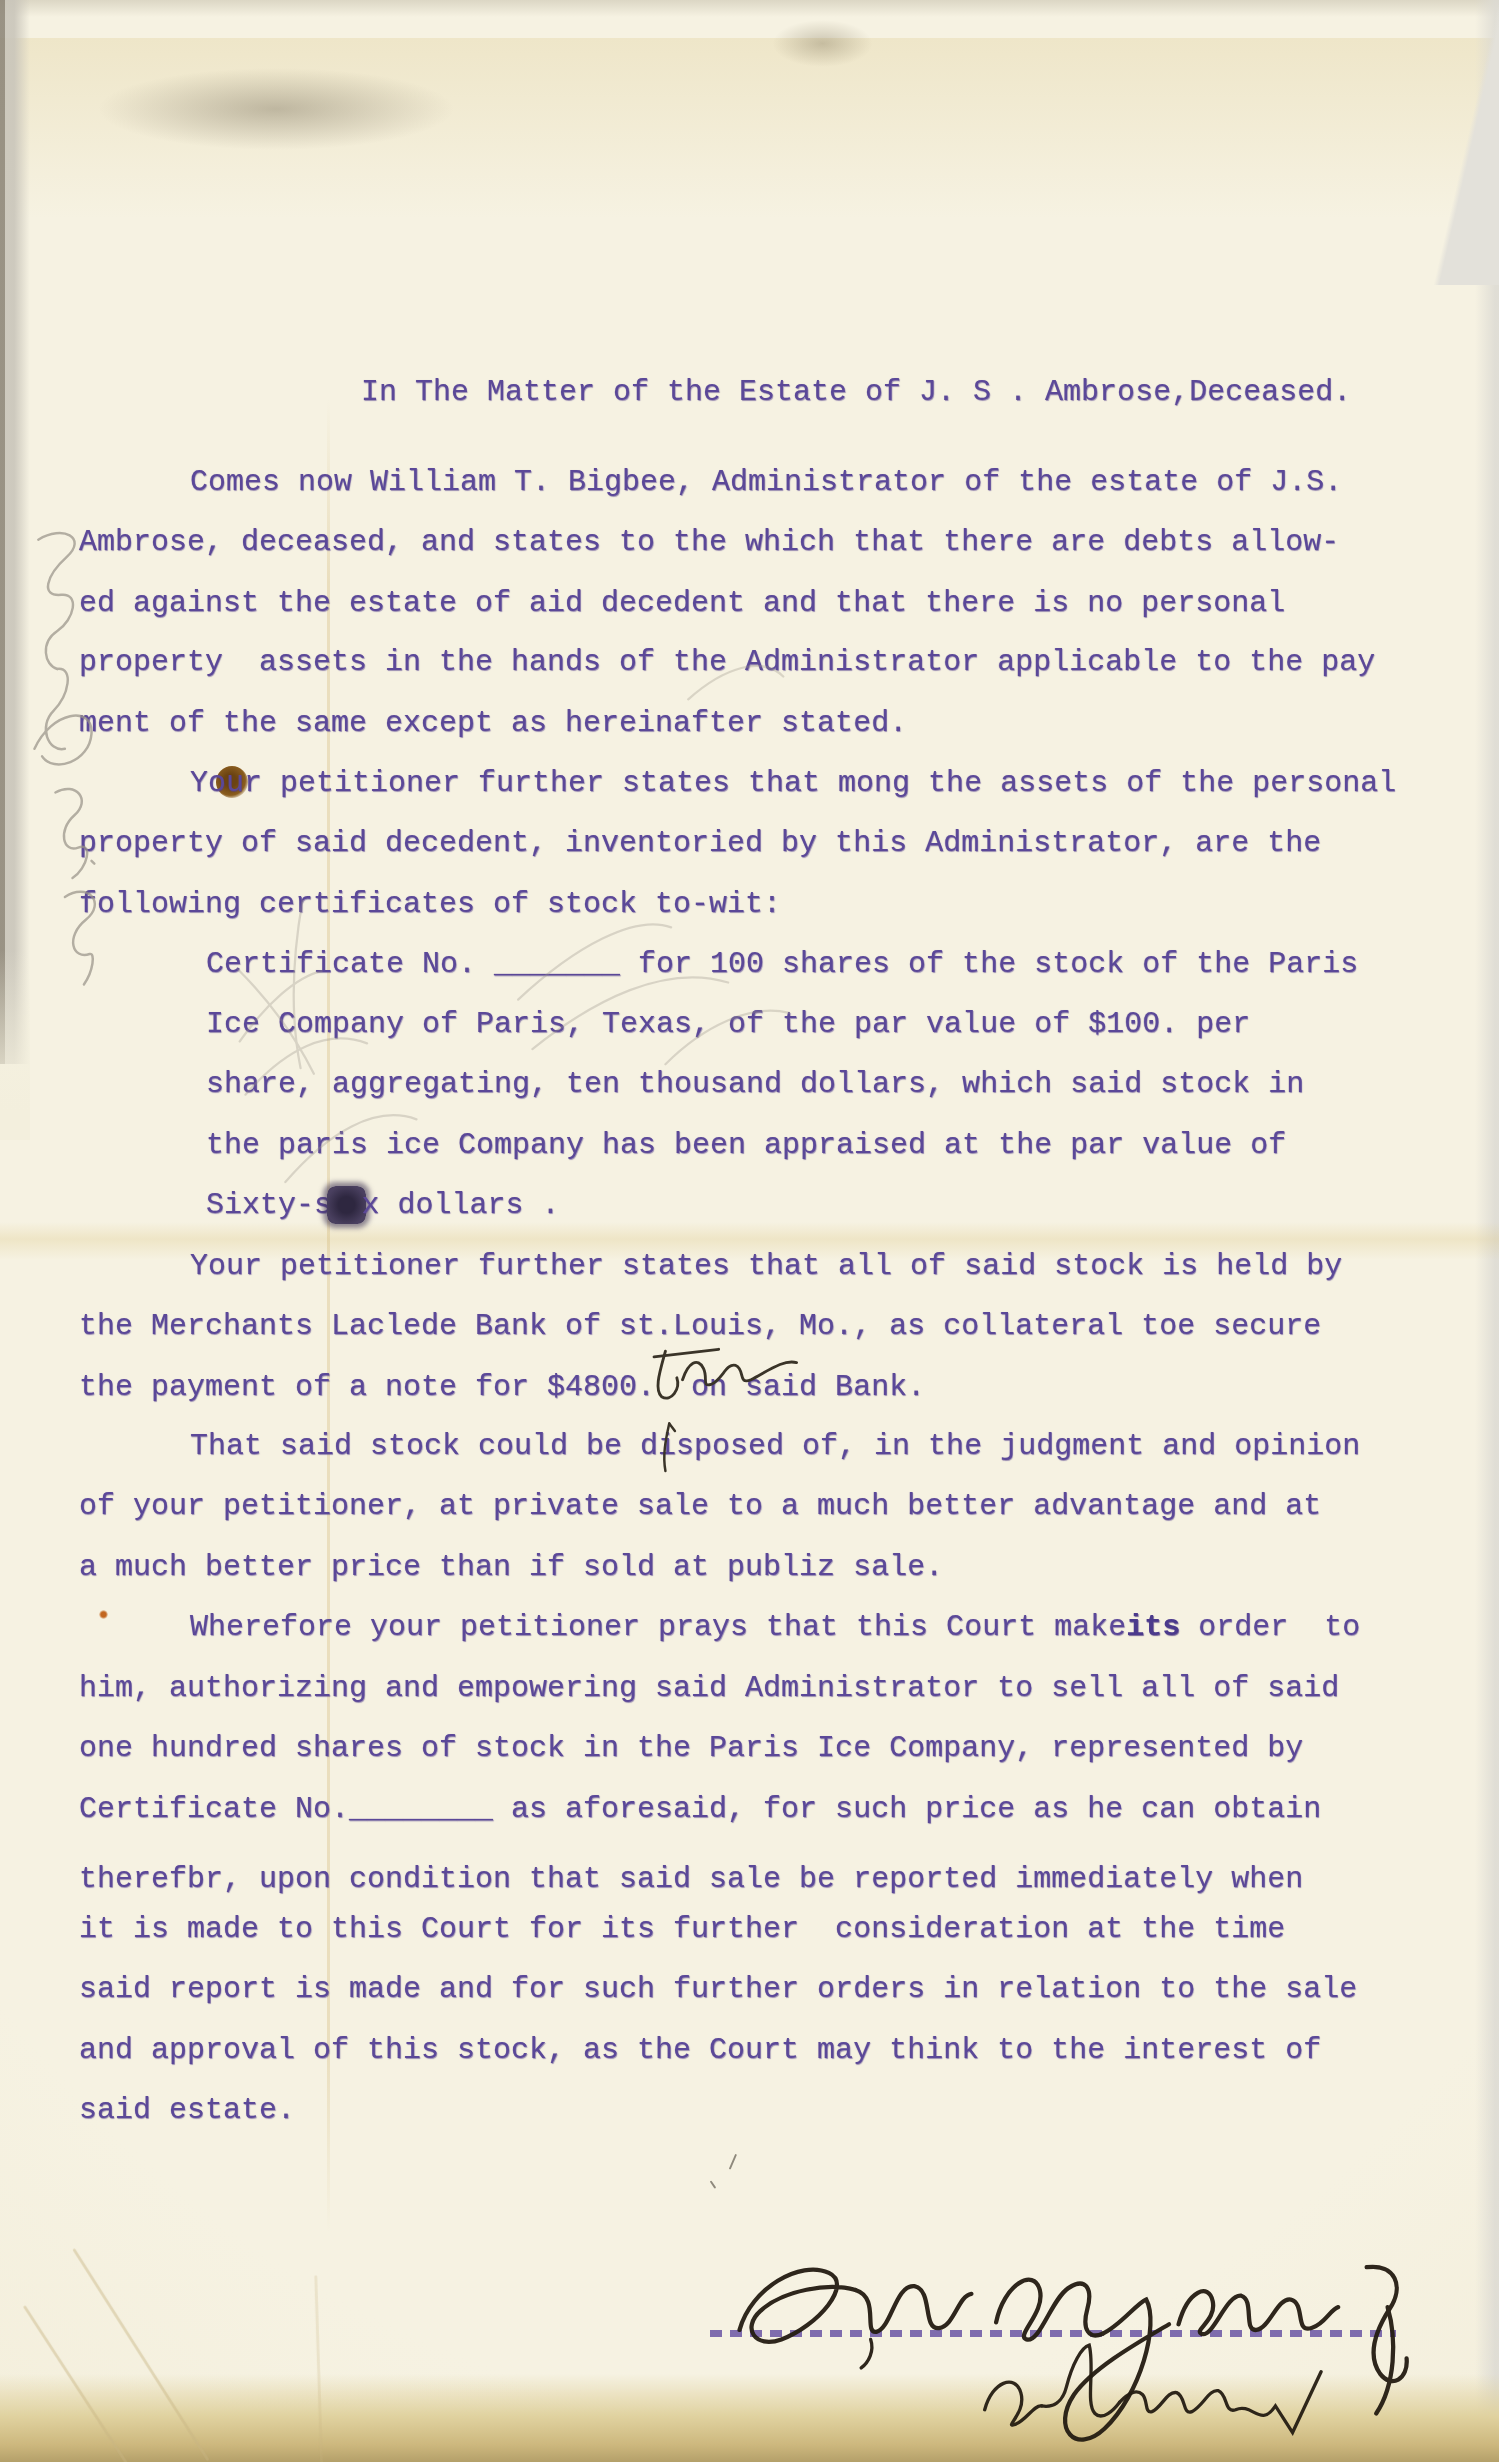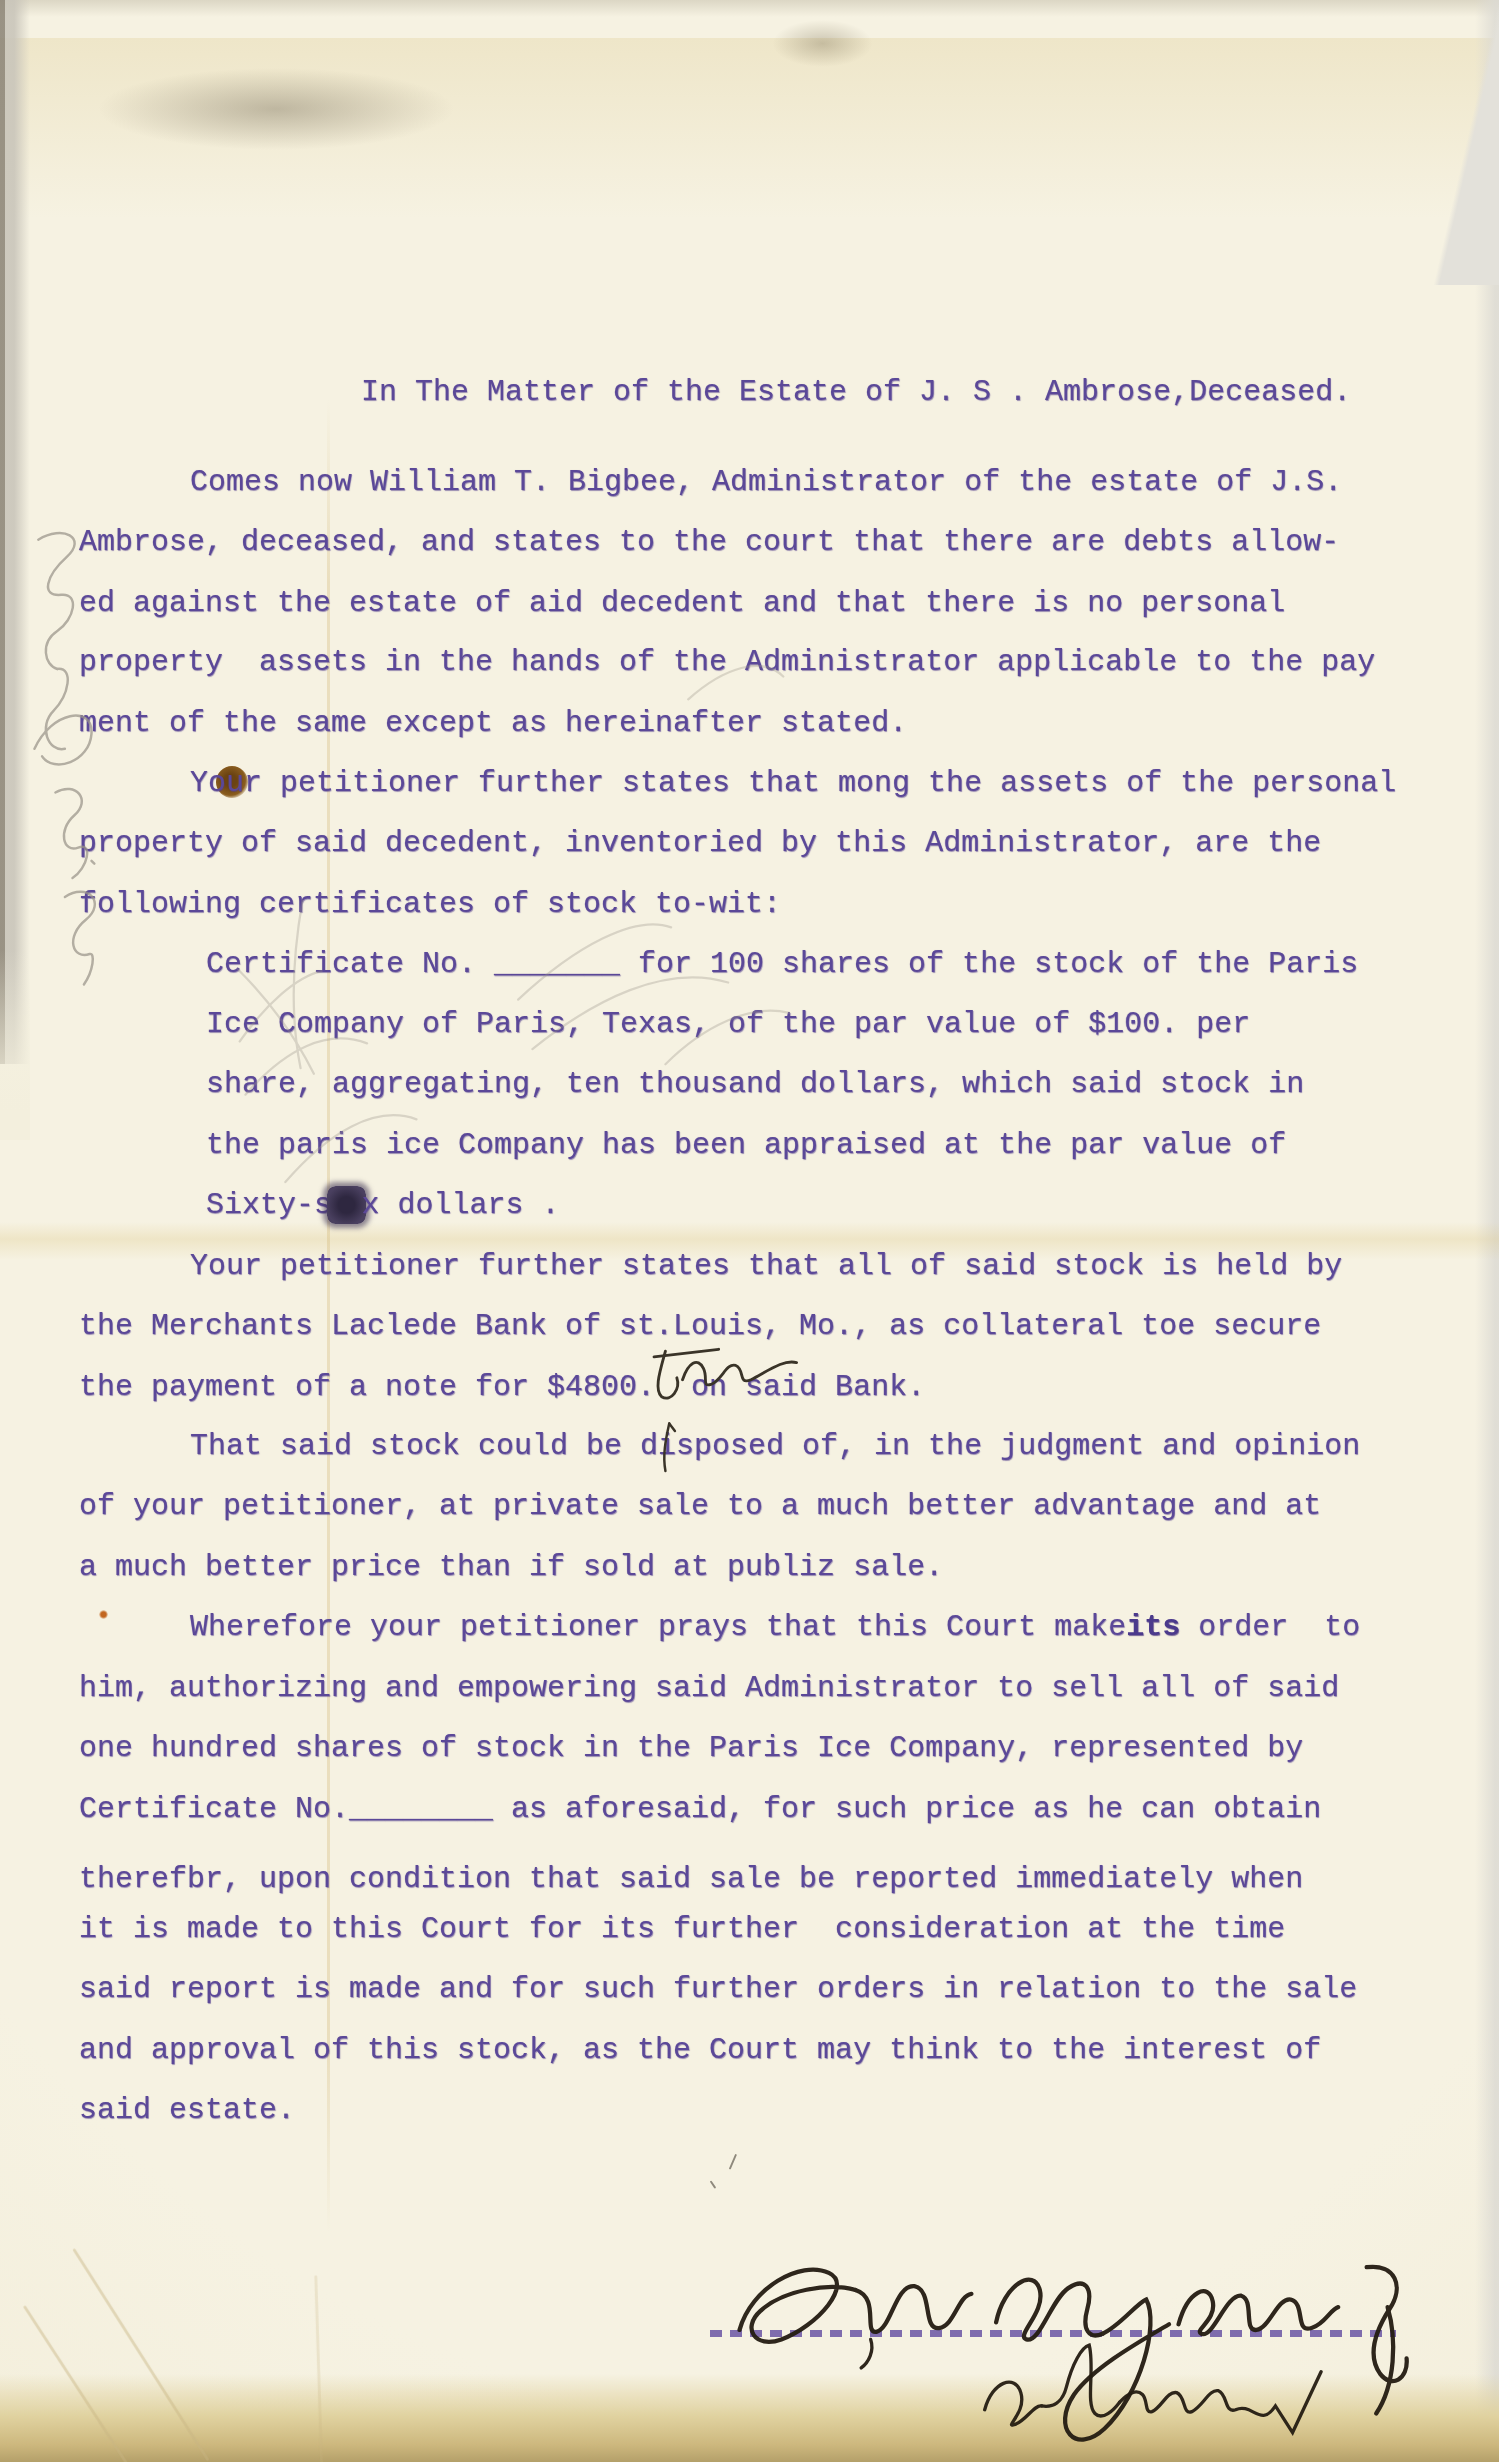--- a/index.html
+++ b/index.html
@@ -63,21 +63,21 @@
   <div class="layer corner-tr"></div>
   <div class="layer band-mid"></div>
   <div class="layer crease-v"></div>
   <div class="layer bottom-band"></div>
   <div class="layer stain-dot"></div>
   <div class="layer speck"></div>
 
   <div id="typed-lines">
       <div class="tline" style="left: 361px; top: 373px;"><span>In The Matter of the Estate of J. S . Ambrose,Deceased.</span></div>
       <div class="tline" style="left: 190px; top: 463px;"><span>Comes now William T. Bigbee, Administrator of the estate of J.S.</span></div>
-      <div class="tline" style="left: 79px; top: 523px;"><span>Ambrose, deceased, and states to the court that there are debts allow-</span></div>
+      <div class="tline" style="left: 79px; top: 523px;"><span>Ambrose, deceased, and states to the which that there are debts allow-</span></div>
       <div class="tline" style="left: 79px; top: 584px;"><span>ed against the estate of aid decedent and that there is no personal</span></div>
       <div class="tline" style="left: 79px; top: 643px;"><span>property  assets in the hands of the Administrator applicable to the pay</span></div>
       <div class="tline" style="left: 79px; top: 704px;"><span>ment of the same except as hereinafter stated.</span></div>
       <div class="tline" style="left: 190px; top: 764px;"><span>Your petitioner further states that mong the assets of the personal</span></div>
       <div class="tline" style="left: 79px; top: 824px;"><span>property of said decedent, inventoried by this Administrator, are the</span></div>
       <div class="tline" style="left: 79px; top: 885px;"><span>following certificates of stock to-wit:</span></div>
       <div class="tline" style="left: 206px; top: 945px;"><span>Certificate No. _______ for 100 shares of the stock of the Paris</span></div>
       <div class="tline" style="left: 206px; top: 1005px;"><span>Ice Company of Paris, Texas, of the par value of $100. per</span></div>
       <div class="tline" style="left: 206px; top: 1065px;"><span>share, aggregating, ten thousand dollars, which said stock in</span></div>
       <div class="tline" style="left: 206px; top: 1126px;"><span>the paris ice Company has been appraised at the par value of</span></div>

